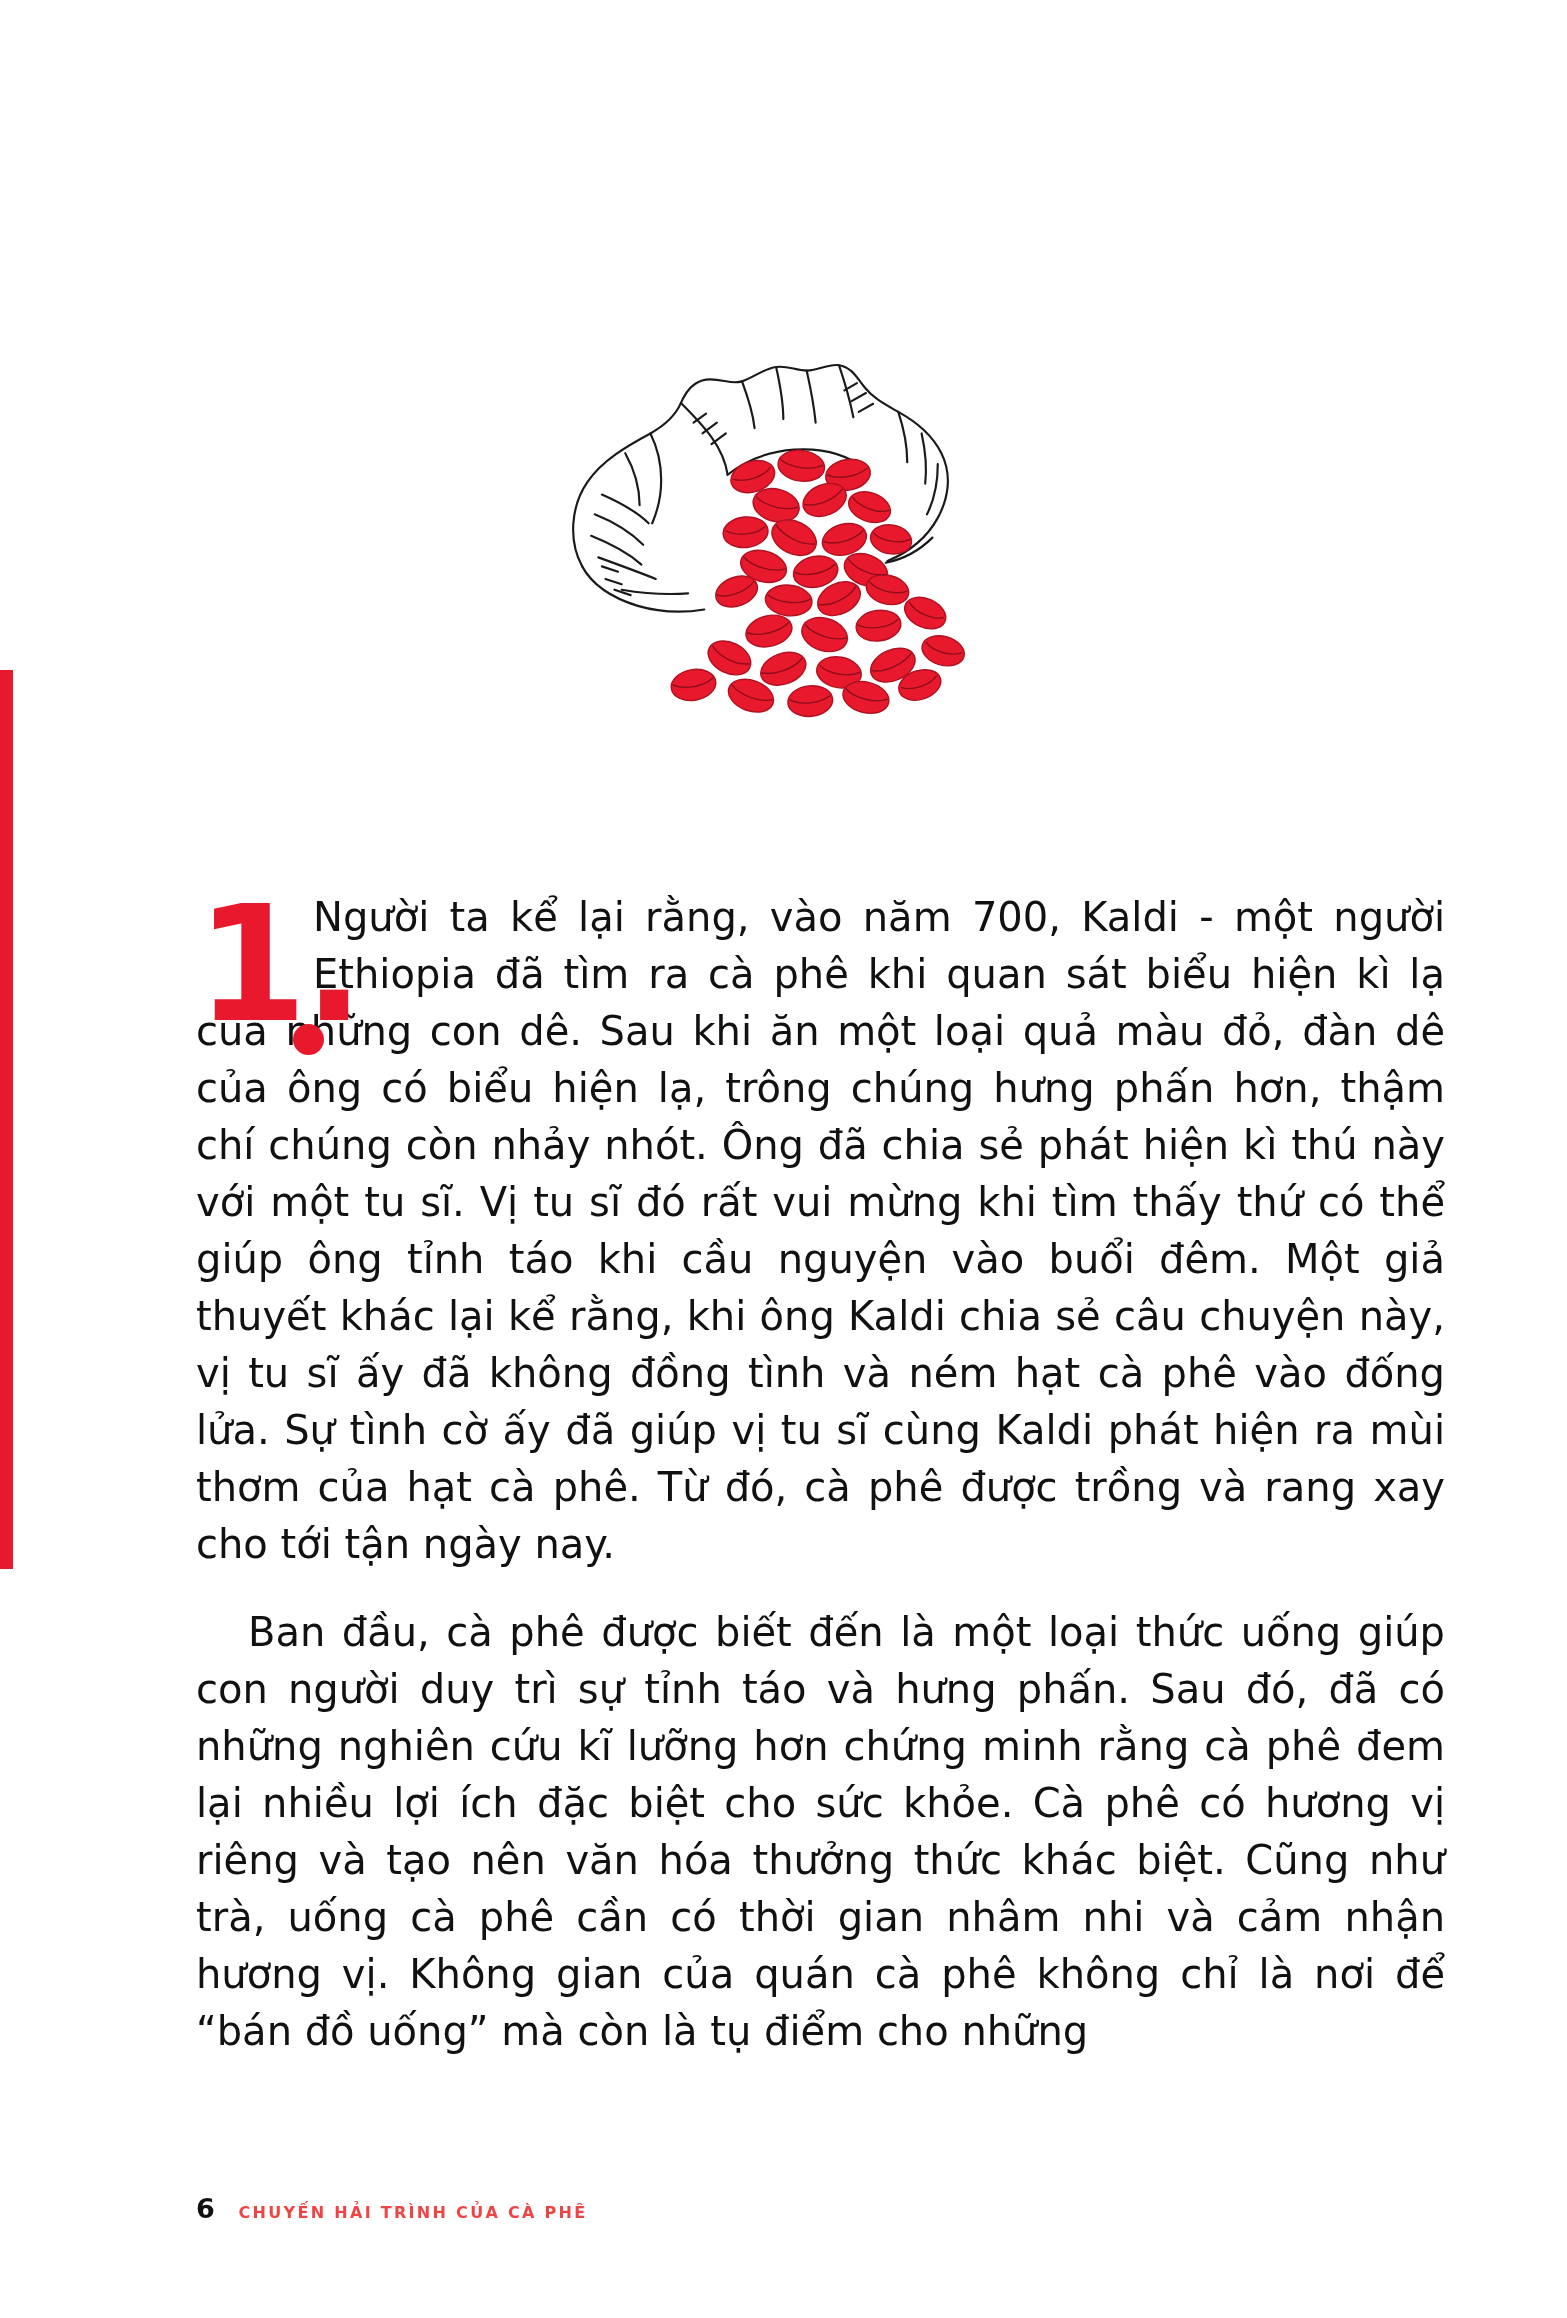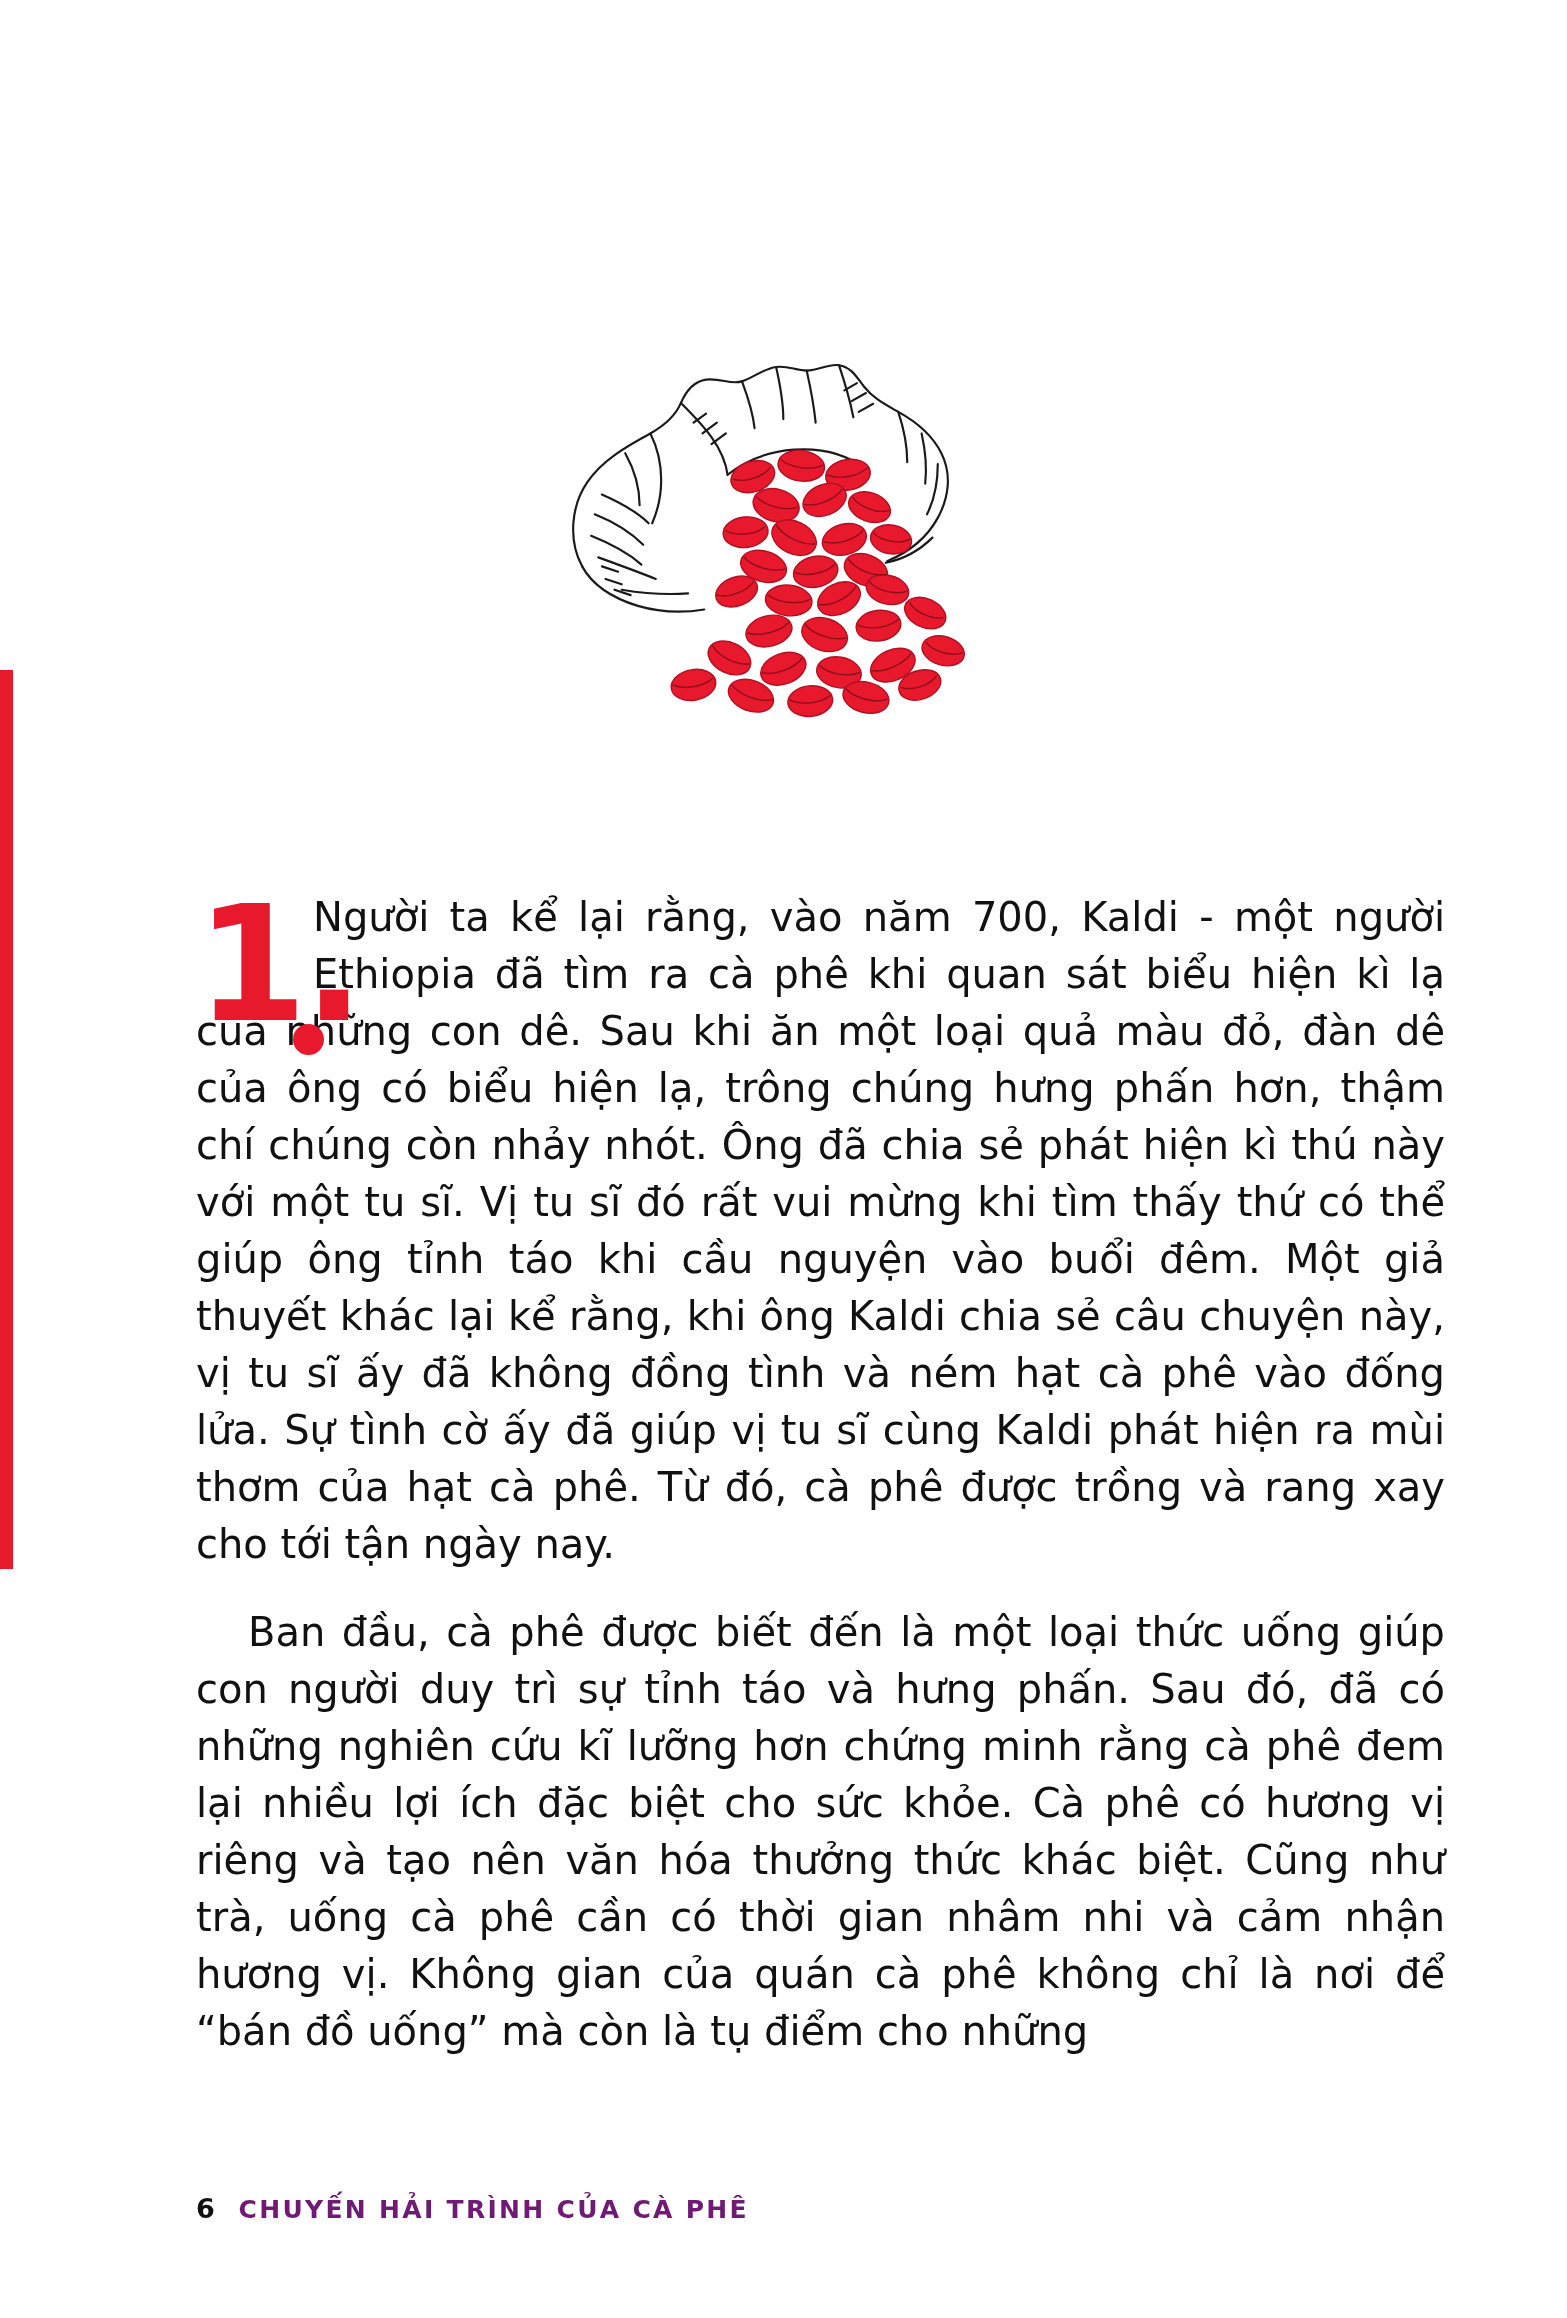--- a/index.html
+++ b/index.html
@@ -111,23 +111,23 @@
     align-items: baseline;
     gap: 23.4px;
   }
   .footer .page-num {
     font-size: 27px;
     font-weight: bold;
     color: #111;
     letter-spacing: 0.4px;
   }
   .footer .book-title {
-    font-size: 25px;
-    font-weight: bold;
-    color: #701a75;
+    font-size: 16px;
+    font-weight: bold;
+    color: #ef4444;
     letter-spacing: 2.3px;
     text-align: center;
   }
 </style>
 </head>
 <body>
 
 <div class="page">
 
   <div class="edge-tab"></div>

